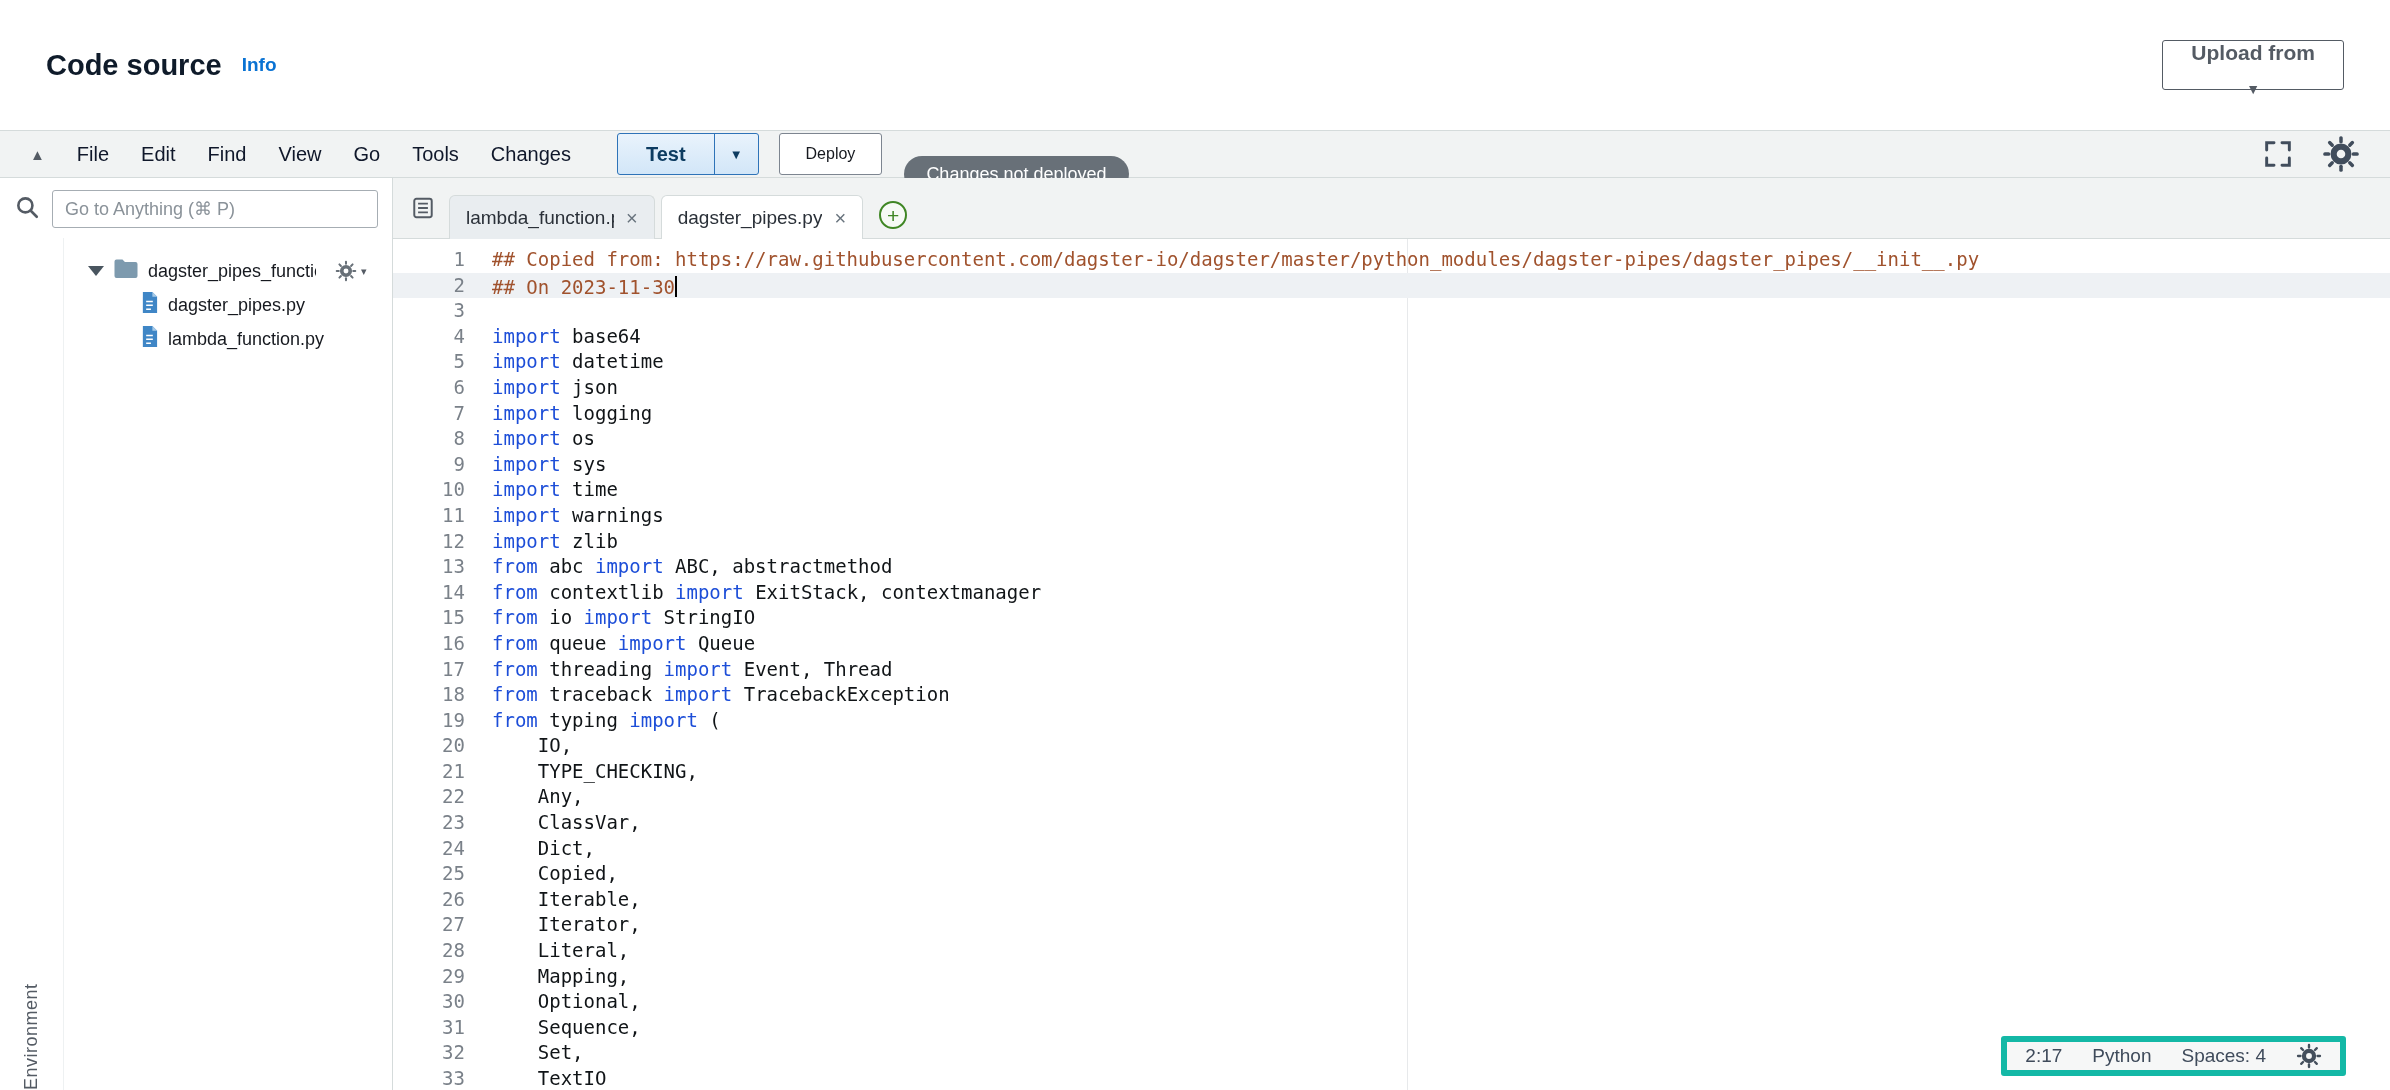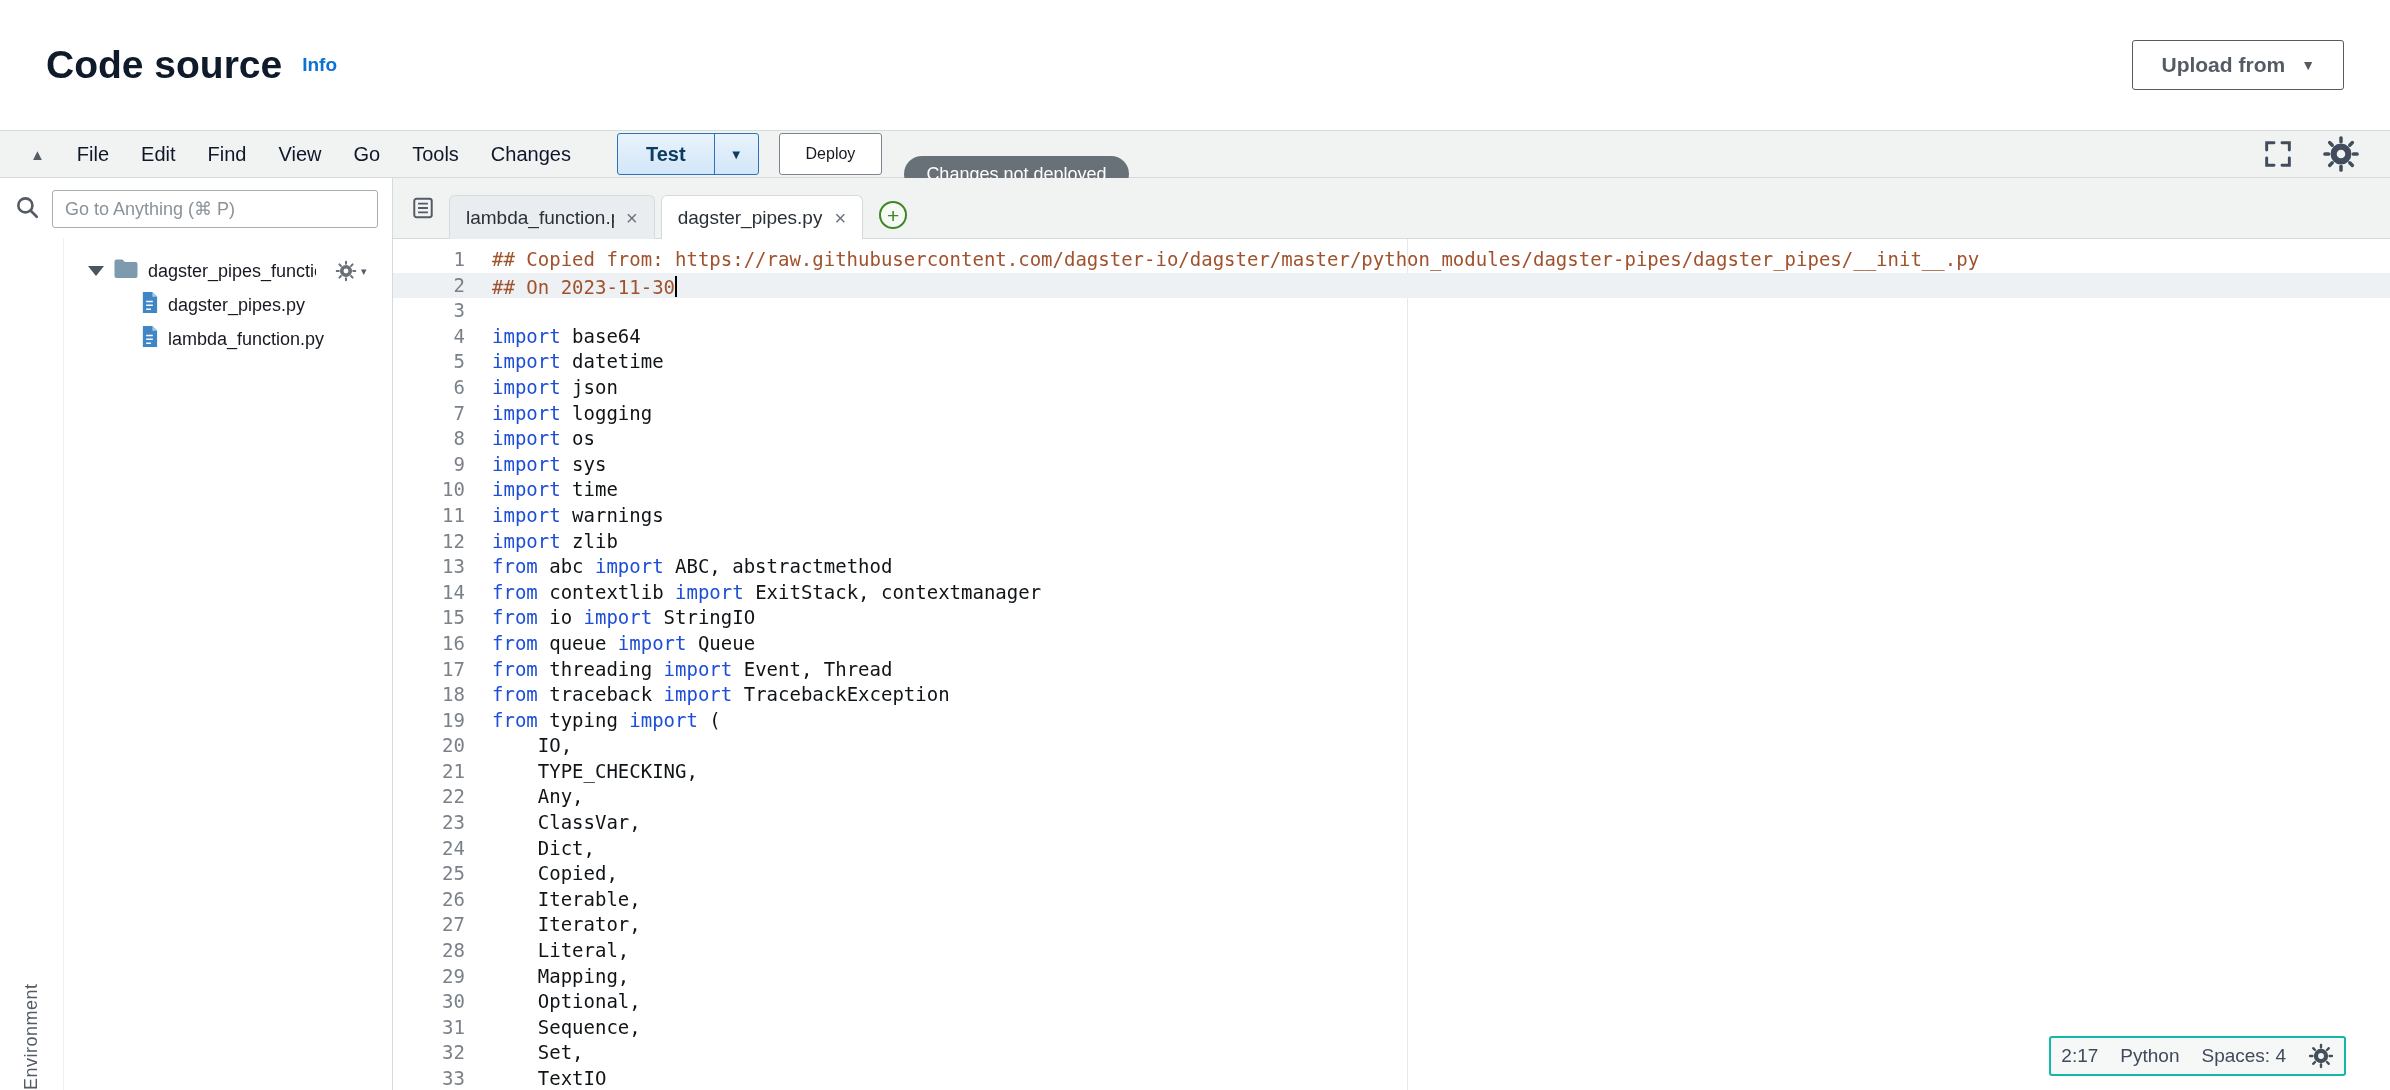--- a/index.html
+++ b/index.html
@@ -2,24 +2,24 @@
 <html><head>
 <meta charset="utf-8">
 <style>
   * { box-sizing: border-box; margin: 0; padding: 0; }
   html, body { width: 2390px; height: 1090px; overflow: hidden; }
   body { font-family: "Liberation Sans", sans-serif; background: #ffffff; color: #16191f; }
   .app { width: 2390px; height: 1090px; display: flex; flex-direction: column; background: #fff; }
 
   
   .top { height: 130px; display: flex; align-items: center; padding: 0 46px; background: #fff; flex: none; }
-  .page-title { font-size: 39px; font-weight: 700; color: #0f1b2a; }
+  .page-title { font-size: 29px; font-weight: 700; color: #0f1b2a; }
   .info-link { margin-left: 20px; font-size: 19px; font-weight: 600; color: #0972d3; cursor: pointer; }
   .upload-btn { margin-left: auto; height: 50px; padding: 0 28px; border: 1px solid #545b64; border-radius: 3px;
-    background: #fff; color: #545b64; font-weight: 700; font-size: 21px; display: flex; align-items: center; gap: 16px; cursor: pointer; }
+    background: #fff; color: #545b64; font-weight: 700; font-size: 21px; display: flex; align-items: center; gap: 16px; cursor: pointer; flex-direction: column; }
   .upload-btn .caret { font-size: 14px; }
 
   
   .menubar { height: 48px; flex: none; background: #f1f3f3; border-top: 1px solid #d5dbdb; border-bottom: 1px solid #d5dbdb;
     display: flex; align-items: center; padding: 0 22px; }
   .collapse-btn { font-size: 15px; color: #545b64; margin: 0 16px 0 8px; cursor: pointer; }
   .menu-item { padding: 11px 16px; font-size: 20px; color: #0f172a; height: 100%; display: flex; align-items: center; cursor: pointer; }
   .test-group { margin-left: 30px; display: flex; height: 42px; border: 1px solid #2e73b8; border-radius: 3px; overflow: hidden;
     background: linear-gradient(#e9f3fc, #d2e6f8); cursor: pointer; }
   .test-main { padding: 0 28px; font-weight: 700; font-size: 20px; color: #0d3c61; display: flex; align-items: center; }
@@ -77,21 +77,21 @@
   .cl { display: flex; height: 25.6px; line-height: 25.6px; }
   .cl.active { background: #eef1f4; }
   .ln { width: 72px; flex: none; text-align: right; color: #7a8189; user-select: none; }
   .lt { padding-left: 27px; white-space: pre; color: #101417; }
   .tok-c { color: #a0522d; }
   .tok-k { color: #1d4ed8; }
   .tok-p { color: #101417; }
   .caret-bar { display: inline-block; width: 2px; height: 21px; background: #000; transform: translateY(3px); }
 
   .statusbar { position: absolute; right: 44px; bottom: 14px; height: 40px; background: rgba(246,247,247,0.95);
-    border: 2px solid #14b8a6; border-radius: 3px; display: flex; align-items: center; gap: 22px; padding: 0 10px;
+    border: 6px solid #14b8a6; border-radius: 3px; display: flex; align-items: center; gap: 30px; padding: 0 18px;
     font-family: "Liberation Sans", sans-serif; font-size: 19px; color: #3f4b5b; }
   .statusbar .sb-item { cursor: pointer; }
 </style>
 </head>
 <body>
 
 <div class="app">
 
   <header class="top">
     <span class="page-title">Code source</span>

